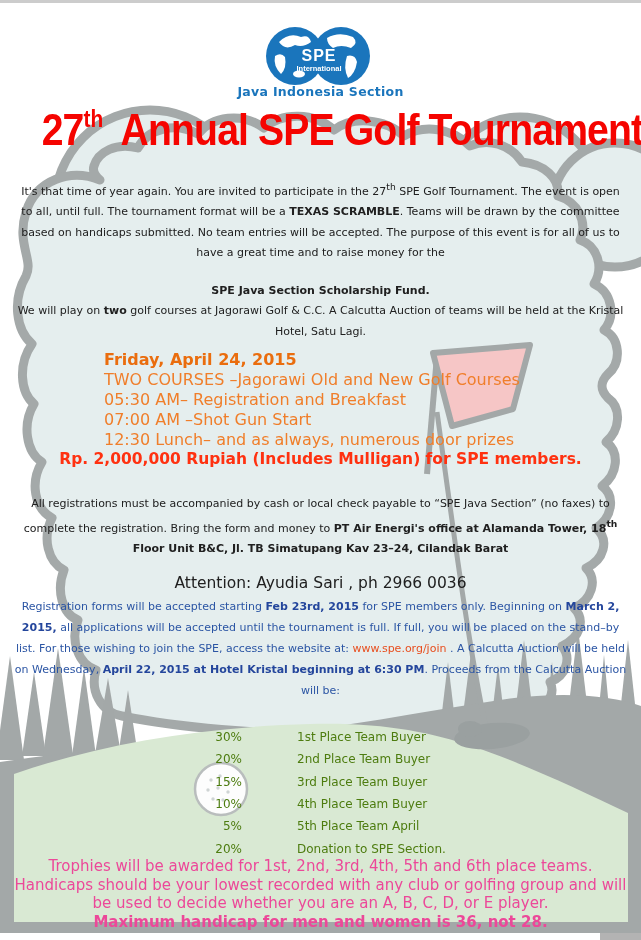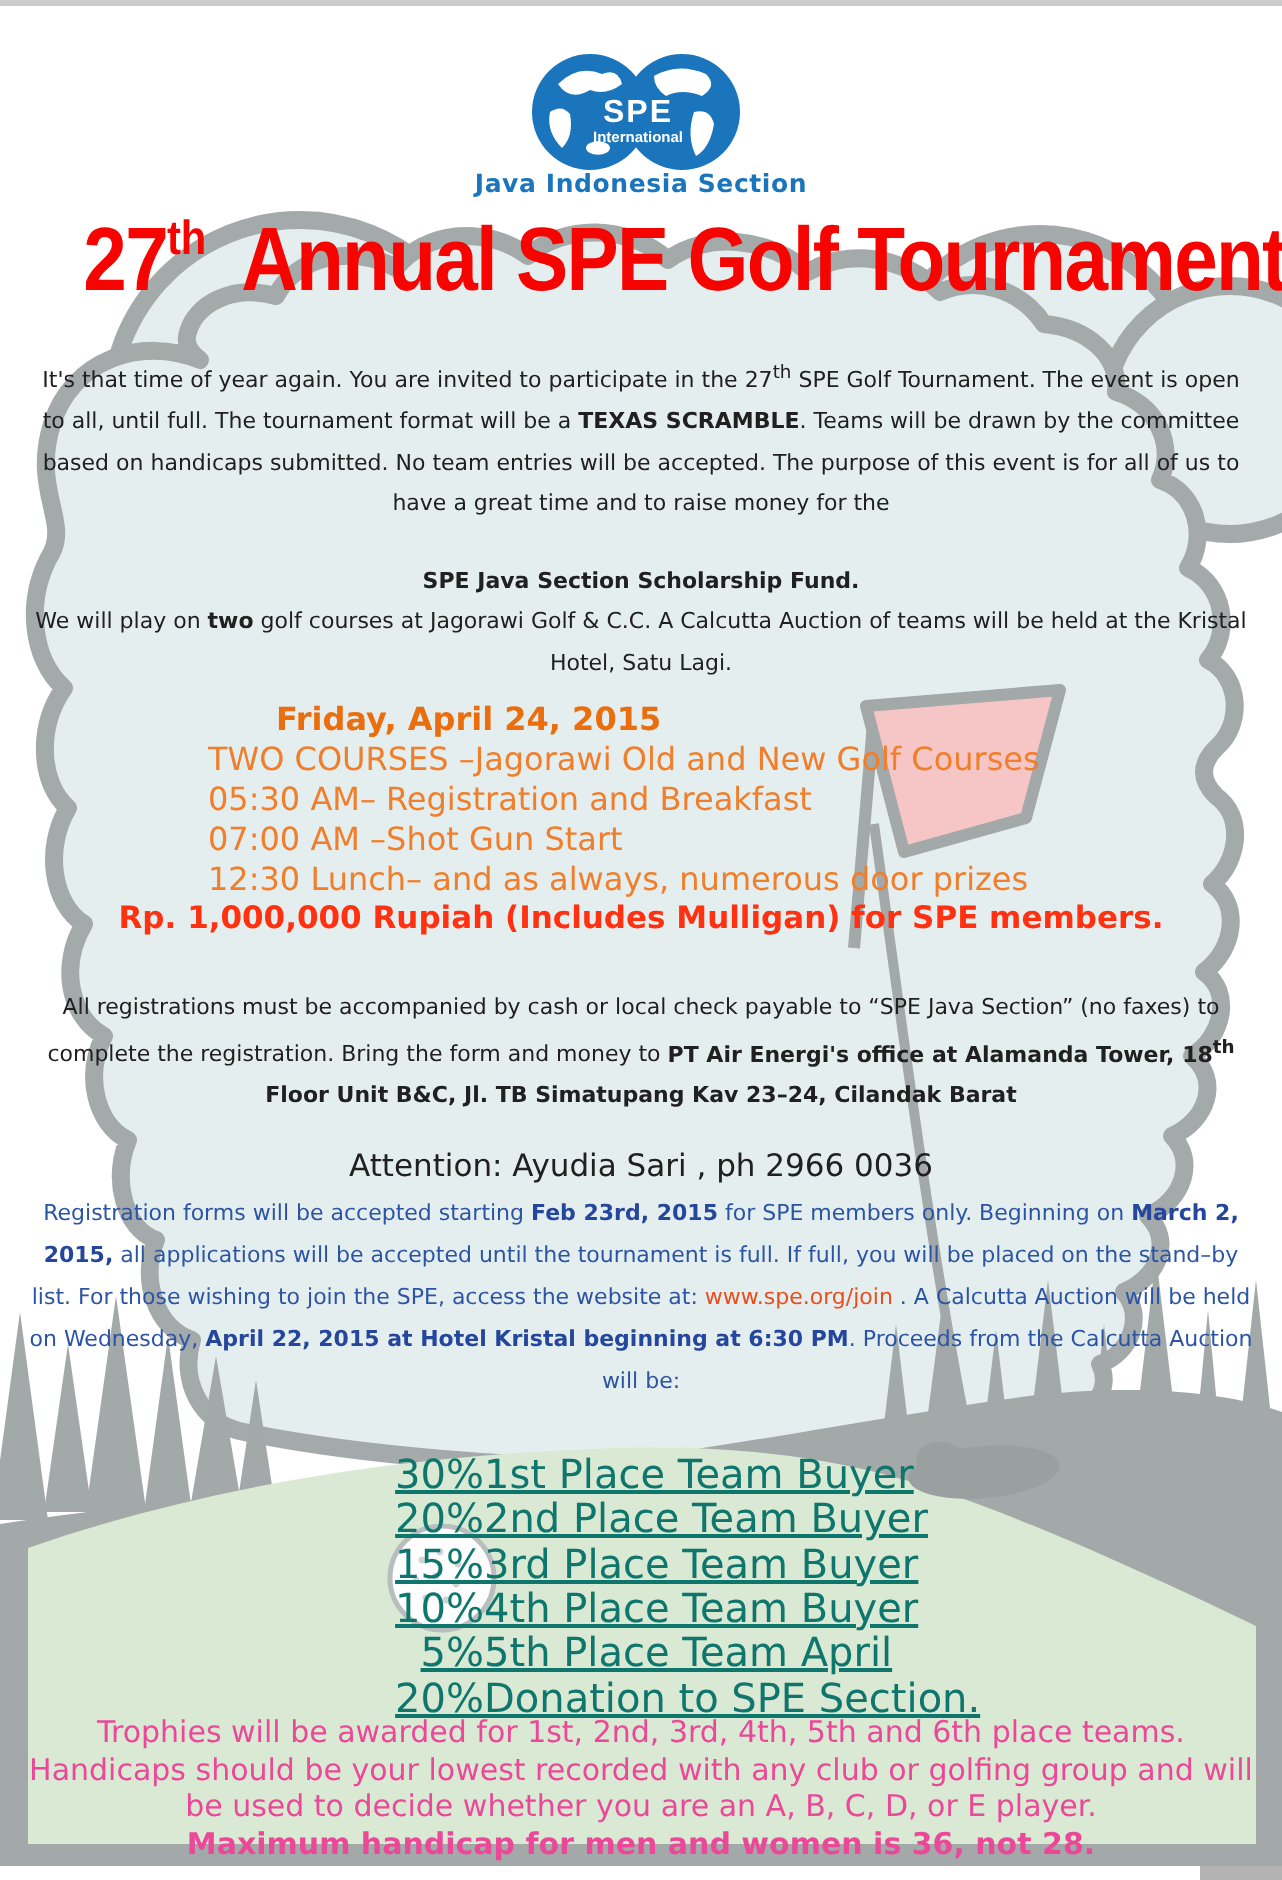--- a/index.html
+++ b/index.html
@@ -18,36 +18,36 @@
          font-size:45px;letter-spacing:-1px;transform:scaleX(.87);transform-origin:center;}
   .title sup{font-size:24px;vertical-align:18px;letter-spacing:0;}
   .title .title-rest{margin-left:20px;}
 
   .bodytext{color:#202020;font-size:11px;line-height:20.5px;}
   .intro{left:14px;width:613px;top:177px;}
   .fund-line{left:14px;width:613px;top:281px;font-weight:bold;}
   .p2{left:14px;width:613px;top:301px;}
 
   .schedule{left:104px;top:350px;width:480px;font-size:16px;line-height:20px;color:#f07e2a;}
-  .schedule .sched-date{color:#ea6d0e;font-weight:bold;margin-left:34px;}
+  .schedule .sched-date{color:#ea6d0e;font-weight:bold;}
 
   .fee-member{left:0;right:0;top:450px;color:#ff3110;font-weight:bold;font-size:15.5px;}
   .fee-nonmember{left:0;right:0;top:470px;color:#ff7209;font-weight:bold;font-size:15.5px;}
 
   .registration{left:14px;width:613px;top:494px;line-height:20px;}
   .attention{left:0;right:0;top:574px;font-size:15.5px;color:#202020;}
 
   .bluepara{left:12px;width:617px;top:596px;color:#2b55a4;font-size:11px;line-height:21px;}
   .bluepara b{color:#24469c;}
   .join-link{color:#e84e1e;cursor:pointer;}
 
-  .proceeds{left:180px;top:726px;width:340px;color:#0f766e;font-size:20px;text-decoration:underline;}
+  .proceeds{left:180px;top:726px;width:340px;color:#4d7c0f;font-size:12px;}
   .proc-row{display:flex;height:22.3px;align-items:center;}
   .pct{width:62px;text-align:right;}
-  .plabel{}
+  .plabel{margin-left:55px;}
 
   .footer{left:10px;width:621px;top:857px;color:#ec4899;font-size:15px;line-height:18.5px;}
   .max-line{font-weight:bold;}
 </style>
 </head>
 <body>
 
 <div class="page">
 
   <svg class="abs" style="left:0;top:0" width="641" height="940" viewBox="0 0 641 940" aria-hidden="true">
@@ -148,21 +148,21 @@
   <div class="abs p2 bodytext center"><span>We will play on </span><b>two</b><span> golf courses at Jagorawi Golf &amp; C.C. A Calcutta Auction of teams will be held at the Kristal Hotel, Satu Lagi.</span></div>
   <div class="abs fund-line bodytext center">SPE Java Section Scholarship Fund.</div>
 
   <div class="abs schedule">
     <div class="sched-date">Friday, April 24, 2015</div>
     <div>TWO COURSES –Jagorawi Old and New Golf Courses</div>
     <div>05:30 AM– Registration and Breakfast</div>
     <div>07:00 AM –Shot Gun Start</div>
     <div>12:30 Lunch– and as always, numerous door prizes</div>
   </div>
-  <div class="abs fee-member center">Rp. 1,000,000 Rupiah (Includes Mulligan) for SPE members.</div>
+  <div class="abs fee-member center">Rp. 2,000,000 Rupiah (Includes Mulligan) for SPE members.</div>
 
   <div class="abs registration bodytext center"><span>All registrations must be accompanied by cash or local check payable to “SPE Java Section” (no faxes) to complete the registration. Bring the form and money to </span><b><span>PT Air Energi's office at Alamanda Tower, 18</span><sup>th</sup><span> Floor Unit B&amp;C, Jl. TB Simatupang Kav 23–24, Cilandak Barat</span></b></div>
   <div class="abs attention center">Attention: Ayudia Sari , ph 2966 0036</div>
 
   <div class="abs bluepara center"><span>Registration forms will be accepted starting </span><b>Feb 23rd, 2015</b><span> for SPE members only. Beginning on </span><b>March 2, 2015,</b><span> all applications will be accepted until the tournament is full. If full, you will be placed on the stand–by list. For those wishing to join the SPE, access the website at: </span><span class="join-link">www.spe.org/join</span><span> . A Calcutta Auction will be held on Wednesday, </span><b>April 22, 2015 at Hotel Kristal beginning at 6:30 PM</b><span>. Proceeds from the Calcutta Auction will be:</span></div>
 
   <div class="abs proceeds">
     <div class="proc-row">
       <span class="pct">30%</span>
       <span class="plabel">1st Place Team Buyer</span>

